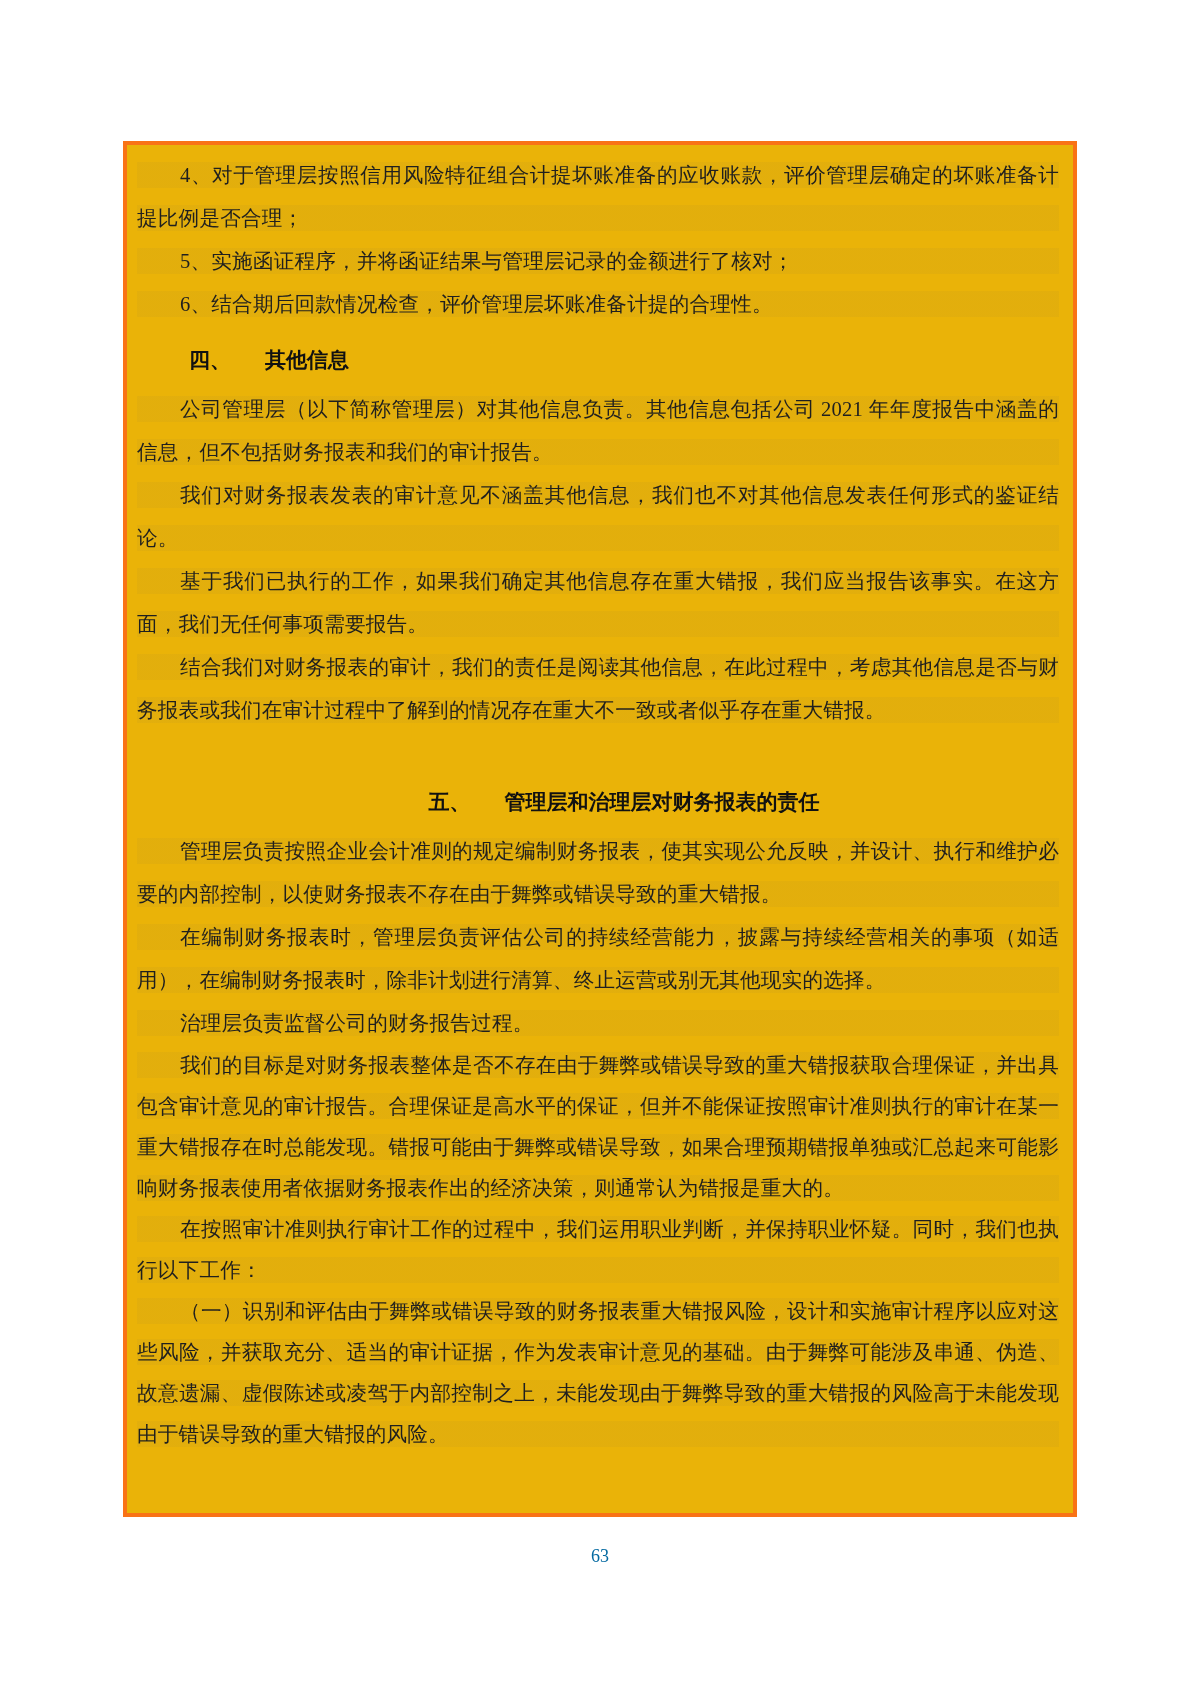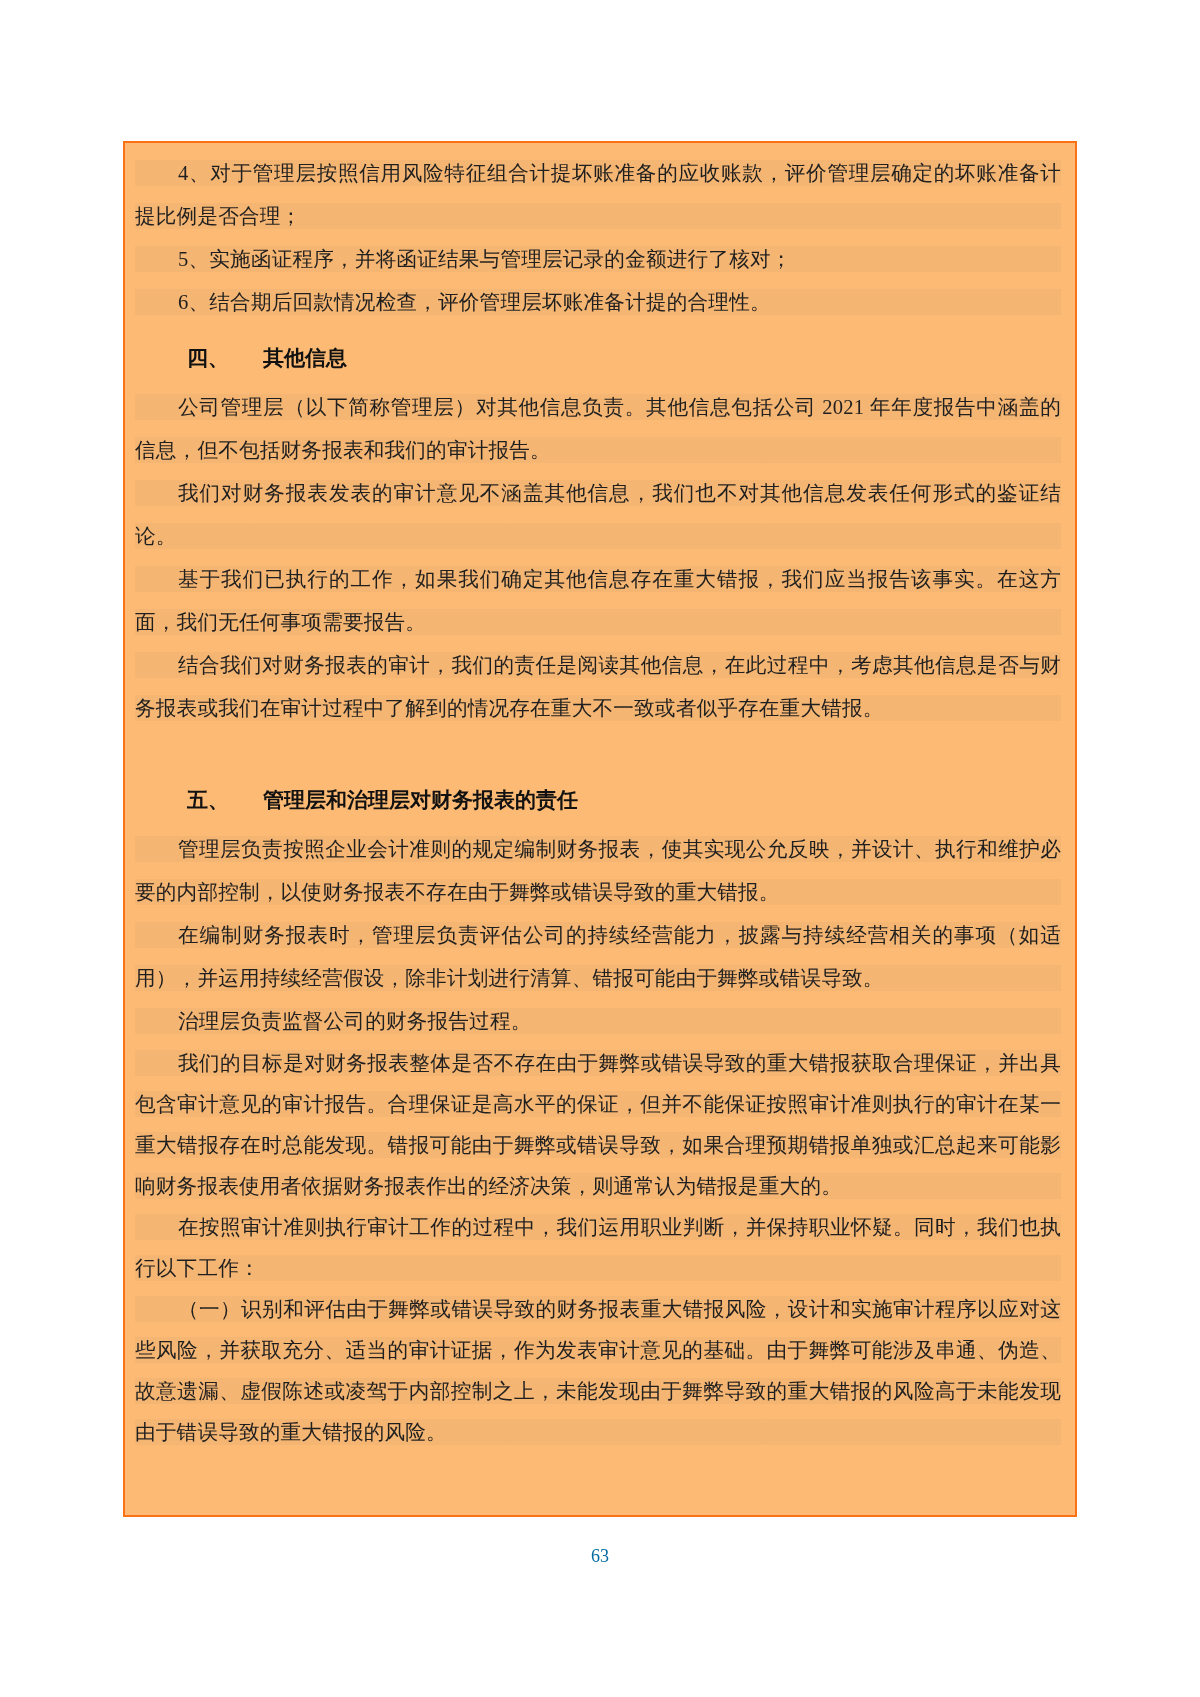--- a/index.html
+++ b/index.html
@@ -15,22 +15,22 @@
     font-family: "Liberation Serif", serif;
     overflow: hidden;
   }
   .content-box {
     position: absolute;
     left: 123px;
     top: 141px;
     width: 954px;
     height: 1376px;
     box-sizing: border-box;
-    border: 2px solid #f97316;
-    background: #fdba74;
+    border: 4px solid #f97316;
+    background: #eab308;
     padding: 9px 14px 0 10px;
     overflow: hidden;
   }
   .para {
     margin: 0;
     font-size: 20.6px;
     line-height: 43px;
     color: #1f1f1f;
     text-align: justify;
     letter-spacing: 0.2px;
@@ -62,21 +62,21 @@
     margin: 12px 0 6px 0;
     padding-left: 52px;
     font-family: "Liberation Sans", sans-serif;
     font-weight: bold;
     font-size: 21px;
     line-height: 43px;
     color: #111111;
     text-align: left;
   }
   .heading .h-title { margin-left: 34px; font-family: Liberation Serif, serif; }
-  .heading-five { margin-top: 48px; }
+  .heading-five { margin-top: 48px; text-align: center; }
   .heading-six { margin-top: 16px; }
   .page-number {
     position: absolute;
     left: 0;
     top: 1546px;
     width: 100%;
     text-align: center;
     font-family: "Liberation Serif", serif;
     font-size: 18px;
     color: #0369a1;
@@ -98,21 +98,21 @@
     </h3>
     <p class="para indent">公司管理层（以下简称管理层）对其他信息负责。其他信息包括公司 2021 年年度报告中涵盖的信息，但不包括财务报表和我们的审计报告。</p>
     <p class="para indent">我们对财务报表发表的审计意见不涵盖其他信息，我们也不对其他信息发表任何形式的鉴证结论。</p>
     <p class="para indent">基于我们已执行的工作，如果我们确定其他信息存在重大错报，我们应当报告该事实。在这方面，我们无任何事项需要报告。</p>
     <p class="para indent">结合我们对财务报表的审计，我们的责任是阅读其他信息，在此过程中，考虑其他信息是否与财务报表或我们在审计过程中了解到的情况存在重大不一致或者似乎存在重大错报。</p>
 
     <h3 class="heading heading-five">
       <span class="h-num">五、</span><span class="h-title">管理层和治理层对财务报表的责任</span>
     </h3>
     <p class="para indent">管理层负责按照企业会计准则的规定编制财务报表，使其实现公允反映，并设计、执行和维护必要的内部控制，以使财务报表不存在由于舞弊或错误导致的重大错报。</p>
-    <p class="para indent">在编制财务报表时，管理层负责评估公司的持续经营能力，披露与持续经营相关的事项（如适用），并运用持续经营假设，除非计划进行清算、错报可能由于舞弊或错误导致。</p>
+    <p class="para indent">在编制财务报表时，管理层负责评估公司的持续经营能力，披露与持续经营相关的事项（如适用），在编制财务报表时，除非计划进行清算、终止运营或别无其他现实的选择。</p>
     <p class="para indent">治理层负责监督公司的财务报告过程。</p>
 
     <p class="para indent tight">我们的目标是对财务报表整体是否不存在由于舞弊或错误导致的重大错报获取合理保证，并出具包含审计意见的审计报告。合理保证是高水平的保证，但并不能保证按照审计准则执行的审计在某一重大错报存在时总能发现。错报可能由于舞弊或错误导致，如果合理预期错报单独或汇总起来可能影响财务报表使用者依据财务报表作出的经济决策，则通常认为错报是重大的。</p>
     <p class="para indent tight">在按照审计准则执行审计工作的过程中，我们运用职业判断，并保持职业怀疑。同时，我们也执行以下工作：</p>
     <p class="para indent tight">（一）识别和评估由于舞弊或错误导致的财务报表重大错报风险，设计和实施审计程序以应对这些风险，并获取充分、适当的审计证据，作为发表审计意见的基础。由于舞弊可能涉及串通、伪造、故意遗漏、虚假陈述或凌驾于内部控制之上，未能发现由于舞弊导致的重大错报的风险高于未能发现由于错误导致的重大错报的风险。</p>
 
   </div>
 
   <div class="page-number">63</div>
 

